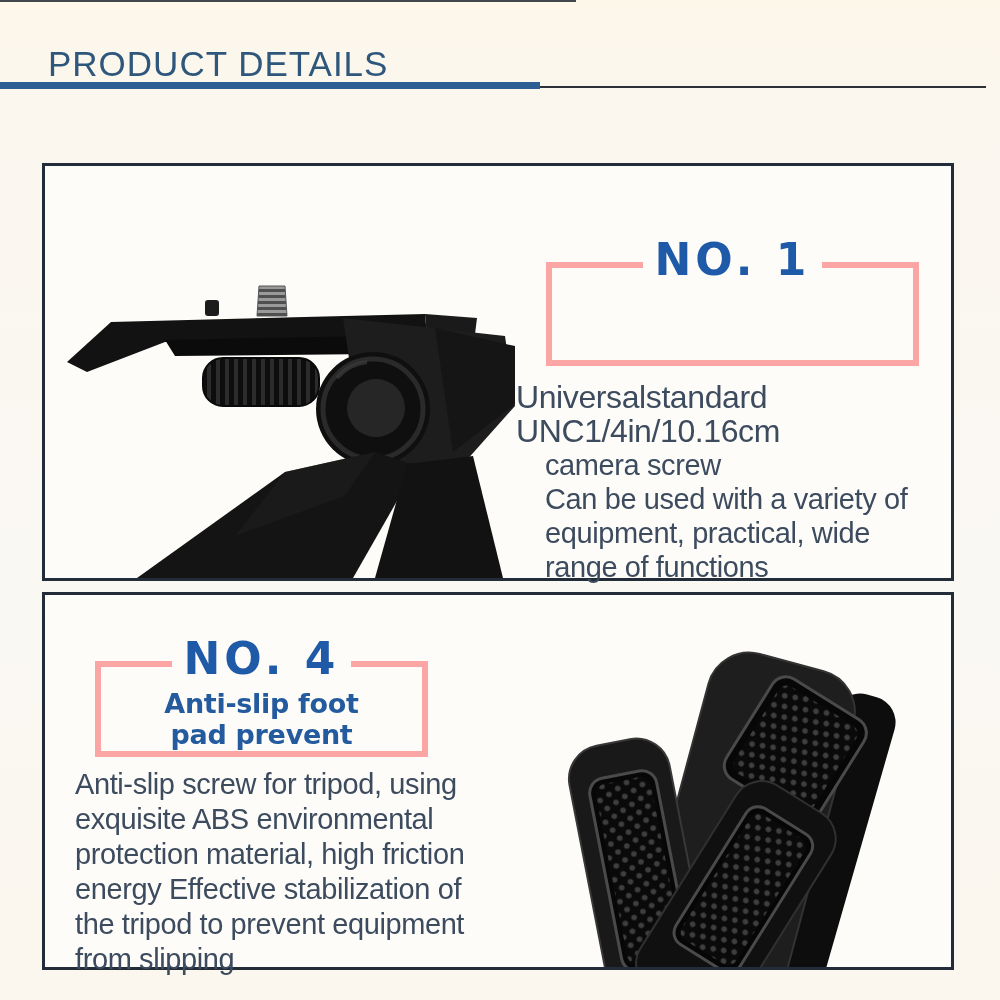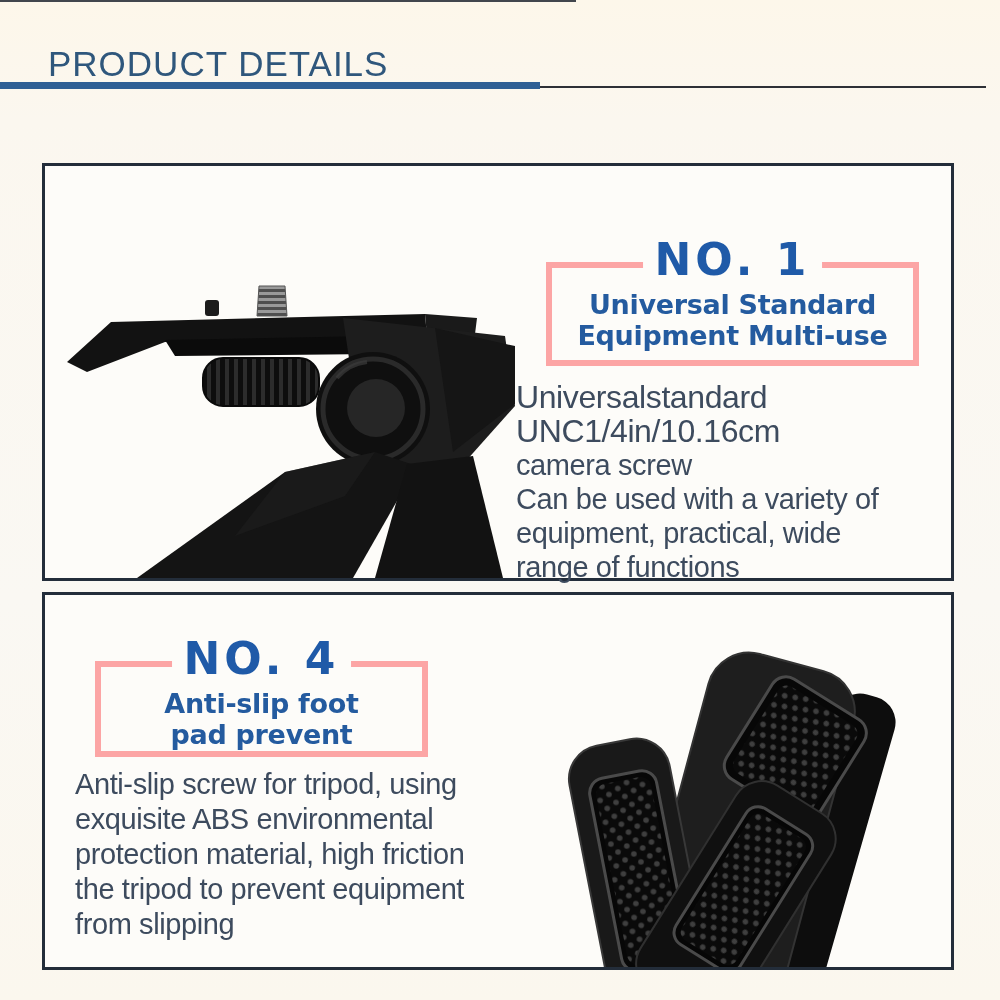--- a/index.html
+++ b/index.html
@@ -23,21 +23,21 @@
   .badge-title{position:absolute;top:-36px;left:50%;transform:translateX(-50%);
         background:var(--card-background,#fdfcf9);padding:0 12px;white-space:nowrap;
         font-family:"DejaVu Sans",sans-serif;font-weight:700;font-size:44px;line-height:56px;
         letter-spacing:4px;color:var(--accent-blue,#1f5aa8);}
   .badge-sub-wrap{padding-top:21px;}
   .badge-sub{text-align:center;font-family:"DejaVu Sans",sans-serif;font-weight:700;
         font-size:27px;line-height:31px;letter-spacing:-0.3px;color:var(--subtitle-blue,#245b9f);}
   .para{position:absolute;color:var(--body-text,#3d4b5e);}
   #para1{left:471px;top:214px;width:460px;}
   #para1 .lead{font-size:32px;line-height:34px;letter-spacing:-0.4px;}
-  #para1 .pline{font-size:29px;line-height:34px;letter-spacing:-0.4px;}
+  #para1 .pline{margin-left:29px;font-size:29px;line-height:34px;letter-spacing:-0.4px;}
   #para2{left:30px;top:172px;width:478px;}
   #para2 .pline{font-size:29px;line-height:35px;letter-spacing:-0.4px;}
 </style>
 </head>
 <body>
 
 <div class="page">
 
   <div class="top-strip"></div>
   <div class="header-title">PRODUCT DETAILS</div>
@@ -78,24 +78,20 @@
 
         <path d="M330,286 L372,300 L308,412 L92,412 L240,306 Z" fill="#141414"></path>
         <path d="M240,306 L330,286 L300,330 L190,370 Z" fill="#1f1f1f" opacity="0.55"></path>
 
         <path d="M362,298 L428,290 L458,412 L330,412 Z" fill="#121212"></path>
       </svg>
     </div>
 
     <div class="badge-box" id="badge1">
       <div class="badge-title">NO. 1</div>
-      <div class="badge-sub-wrap">
-        <div class="badge-sub">Universal Standard</div>
-        <div class="badge-sub">Equipment Multi-use</div>
-      </div>
     </div>
 
     <div class="para" id="para1">
       <div class="lead">Universalstandard UNC1/4in/10.16cm</div>
       <div class="pline">camera screw</div>
       <div class="pline">Can be used with a variety of</div>
       <div class="pline">equipment, practical, wide</div>
       <div class="pline">range of functions</div>
     </div>
   </div>
@@ -107,20 +103,21 @@
       <div class="badge-sub-wrap">
         <div class="badge-sub">Anti-slip foot</div>
         <div class="badge-sub">pad prevent</div>
       </div>
     </div>
 
     <div class="para" id="para2">
       <div class="pline">Anti-slip screw for tripod, using</div>
       <div class="pline">exquisite ABS environmental</div>
       <div class="pline">protection material, high friction</div>
+      <div class="pline">energy Effective stabilization of</div>
       <div class="pline">the tripod to prevent equipment</div>
       <div class="pline">from slipping</div>
     </div>
 
     <div class="photo-clip" id="photo2">
       <svg width="395" height="372" viewBox="0 0 395 372" xmlns="http://www.w3.org/2000/svg">
         <defs>
           <pattern id="dots" width="16" height="14" patternUnits="userSpaceOnUse" patternTransform="rotate(18)">
             <rect width="16" height="14" fill="#0a0a0a"></rect>
             <circle cx="4" cy="4" r="2.8" fill="#3f3f3f"></circle>

